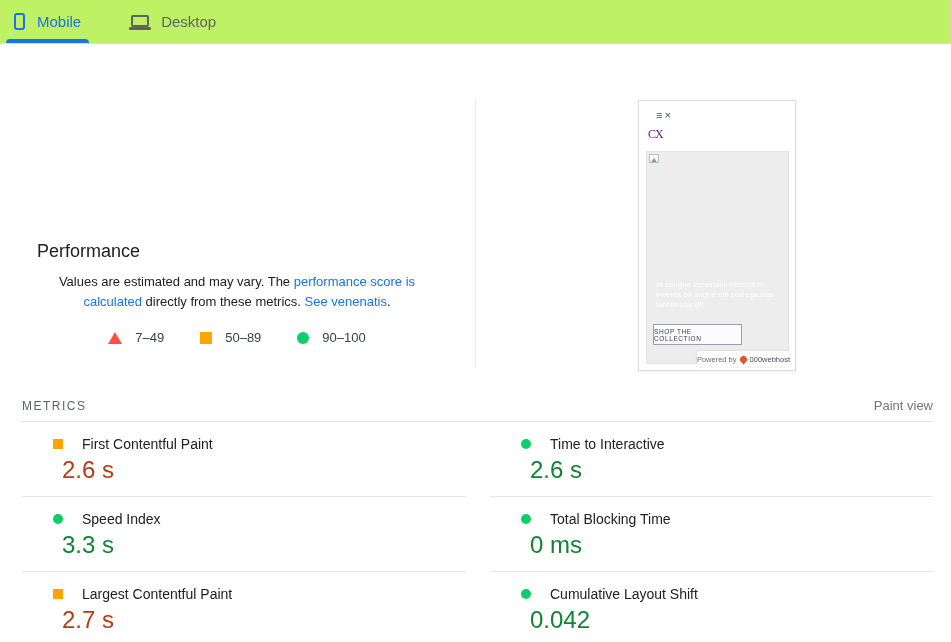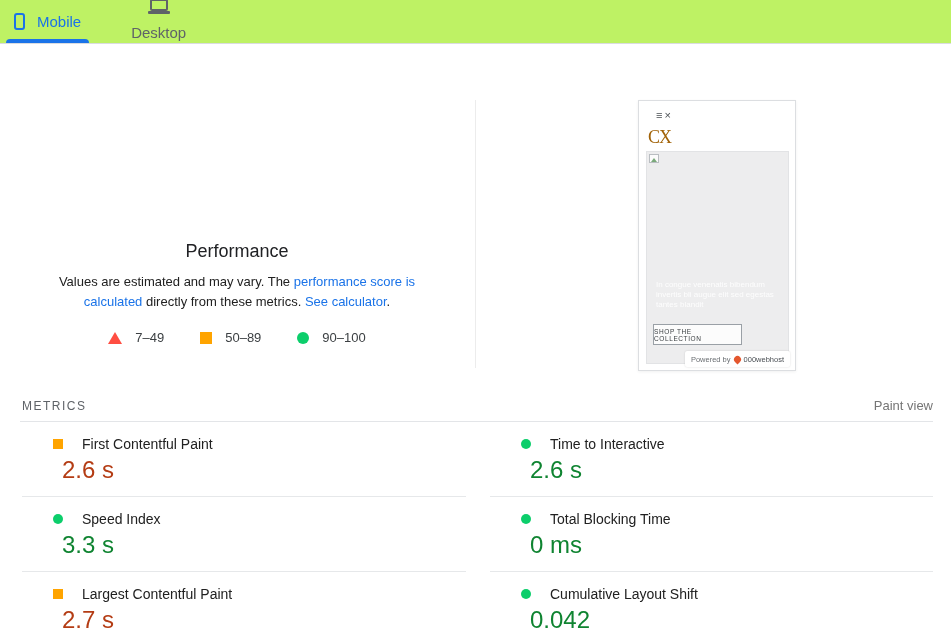--- a/index.html
+++ b/index.html
@@ -17,56 +17,56 @@
   html,body{width:951px;height:642px;background:#fff;overflow:hidden;}
   body{font-family:"Liberation Sans","DejaVu Sans",sans-serif;color:var(--ink);}
   .screen{position:relative;width:951px;height:642px;background:#fff;}
 
   
   .topbar{position:absolute;left:0;top:0;width:951px;height:44px;border-bottom:1px solid var(--hair);
           display:flex;align-items:stretch;background:#bef264;}
   .tab{position:relative;display:flex;align-items:center;gap:12px;padding:0 14px;cursor:pointer;
        font-size:15px;color:var(--gray);}
   .tab.active{color:var(--blue);}
-  .tab + .tab{margin-left:22px;flex-direction:column;}
+  .tab + .tab{margin-left:22px;}
   .tab-underline{position:absolute;left:6px;right:6px;bottom:0;height:4px;border-radius:4px 4px 0 0;background:var(--blue);}
   .phone-ic{display:inline-block;width:11px;height:17px;border:2px solid var(--blue);border-radius:3px;}
   .laptop-ic{display:inline-block;position:relative;width:18px;height:12px;border:2px solid #5f6368;border-radius:2px;top:-1px;}
   .laptop-ic::after{content:"";position:absolute;left:-4px;right:-4px;bottom:-5px;height:3px;background:#5f6368;border-radius:1px;}
 
   
   .divider-v{position:absolute;left:475px;top:100px;width:1px;height:268px;background:#ececec;}
   .gauge{position:absolute;left:189px;top:130px;width:96px;height:96px;}
   .gauge svg{position:absolute;left:0;top:0;}
   .gauge-score{position:absolute;left:0;top:0;width:96px;height:96px;display:flex;align-items:center;justify-content:center;
                font-size:33px;color:#018642;}
-  .perf-title{position:absolute;left:37px;top:241px;width:400px;text-align:center;font-size:18px;color:#202124;}
+  .perf-title{position:absolute;left:37px;top:241px;width:400px;text-align:left;font-size:18px;color:#202124;}
   .perf-desc{position:absolute;left:30px;top:272px;width:414px;text-align:center;font-size:13px;line-height:20px;color:var(--ink);}
   .perf-desc a{color:var(--blue);text-decoration:none;cursor:pointer;}
   .legend{position:absolute;left:27px;top:330px;width:420px;display:flex;justify-content:center;align-items:center;gap:36px;
           font-size:13px;color:#3c4043;}
   .legend-item{display:flex;align-items:center;gap:13px;}
   .tri{width:0;height:0;border-left:7px solid transparent;border-right:7px solid transparent;border-bottom:12px solid var(--fail);}
   .sq{width:12px;height:12px;background:var(--average);}
   .cir{width:12px;height:12px;border-radius:50%;background:var(--pass);}
 
   
   .preview-card{position:absolute;left:638px;top:100px;width:158px;height:271px;background:#fff;
                 border:1px solid #dcdee1;box-shadow:0 1px 3px rgba(0,0,0,.06);cursor:pointer;}
   .pv-nav{position:absolute;left:17px;top:8px;font-size:11px;color:#4a4f54;letter-spacing:2px;}
   .pv-logo{position:absolute;left:9px;top:26px;font-family:"Liberation Serif","DejaVu Serif",serif;
-           font-size:18px;color:#a16207;letter-spacing:-1px;}
+           font-size:12px;color:#4c1d95;letter-spacing:-1px;}
   .pv-img{position:absolute;left:7px;top:50px;width:143px;height:213px;background:#ededee;border:1px solid #e2e3e5;}
   .broken-img{position:absolute;left:2px;top:2px;width:10px;height:9px;border:1px solid #b9bdc1;background:#fbfbfb;overflow:hidden;}
   .broken-img::after{content:"";position:absolute;left:1px;top:3px;width:0;height:0;
                      border-left:3px solid transparent;border-right:3px solid transparent;border-bottom:4px solid #7aa97a;}
   .pv-hero{position:absolute;left:9px;top:128px;width:125px;font-size:8px;line-height:10px;color:rgba(255,255,255,.9);}
   .pv-cta{position:absolute;left:6px;top:172px;width:89px;height:21px;background:#fcfcfc;border:1px solid #9aa0a6;
           display:flex;align-items:center;justify-content:center;font-size:6.5px;letter-spacing:.6px;color:#3c4043;}
-  .pv-badge{position:absolute;right:5px;bottom:3px;height:16px;padding:0 6px;background:#fff;border-radius:2px;
+  .pv-badge{position:absolute;right:5px;bottom:3px;height:16px;padding:0 0;background:#fff;border-radius:2px;
             box-shadow:0 0 2px rgba(0,0,0,.15);display:flex;align-items:center;gap:3px;font-size:7.5px;color:#6b6f73;}
   .flame{width:7px;height:7px;border-radius:50% 50% 50% 0;background:#e4572e;transform:rotate(-45deg);}
   .pv-brand{color:#4a4f54;}
 
   
   .metrics-head{position:absolute;left:22px;top:398px;width:911px;display:flex;justify-content:space-between;align-items:center;}
   .metrics-label{font-size:12px;letter-spacing:1.5px;color:var(--gray);text-align:right;}
   .expand-view{font-size:13px;color:#757575;cursor:pointer;}
   .metrics-rule{position:absolute;left:20px;top:421px;width:913px;height:1px;background:#e3e5e8;}
   .metric-grid{position:absolute;left:22px;top:422px;width:911px;display:grid;
@@ -95,21 +95,21 @@
       <span class="laptop-ic"></span>
       <span>Desktop</span>
     </div>
   </div>
 
   <div class="divider-v"></div>
 
 
   <div class="perf-title">Performance</div>
 
-  <div class="perf-desc"><span>Values are estimated and may vary. The </span><a>performance score is calculated</a><span> directly from these metrics. </span><a>See calculator</a><span>.</span></div>
+  <div class="perf-desc"><span>Values are estimated and may vary. The </span><a>performance score is calculated</a><span> directly from these metrics. </span><a>See venenatis</a><span>.</span></div>
 
   <div class="legend">
     <div class="legend-item">
       <span class="tri"></span>
       <span>7–49</span>
     </div>
     <div class="legend-item">
       <span class="sq"></span>
       <span>50–89</span>
     </div>

